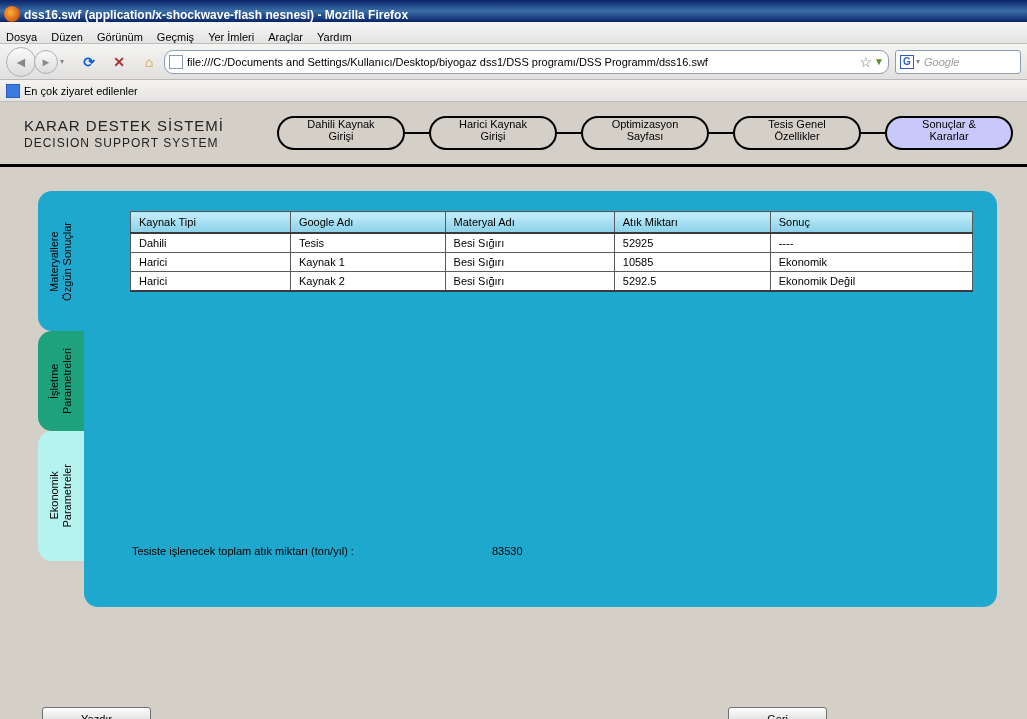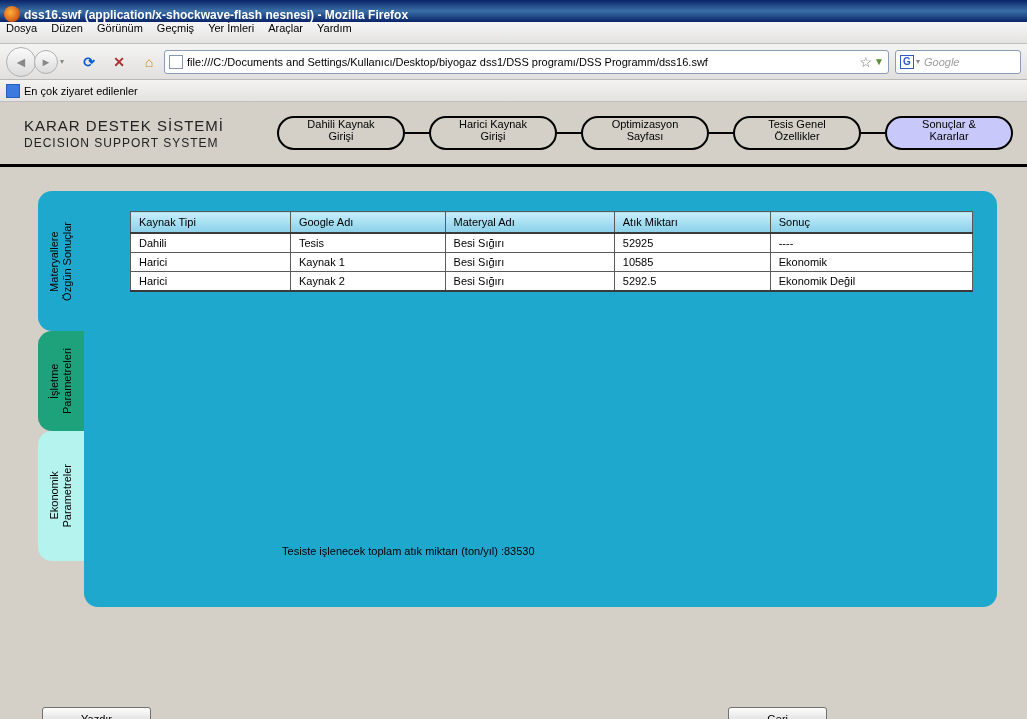--- a/index.html
+++ b/index.html
@@ -21,21 +21,21 @@
     background: radial-gradient(circle at 40% 40%, #ffb13d 0%, #d9651a 60%, #8a2d00 100%);
     border-radius:50%;
     margin-right:4px;
     display:inline-block;
   }
 
   
   .menubar {
     height:22px;
     background: linear-gradient(to bottom, #f6f6f6, #e4e3e2);
-    display:flex; align-items:flex-start;
+    display:flex; align-items:flex-end;
     padding-left:6px;
     border-bottom:1px solid #bfbfbf;
   }
   .menubar span { margin-right:14px; cursor:default; } 
 
   
   .nav-toolbar {
     height:36px;
     background: linear-gradient(to bottom, #f4f4f3, #e1e0de);
     display:flex; align-items:center;
@@ -56,21 +56,21 @@
   .tb-icon { width:18px; height:18px; margin:0 6px; display:flex; align-items:center; justify-content:center; font-size:14px;}
   .reload { color:#0a5bd6; font-weight:bold; }
   .stop { color:#aa3333; font-weight:bold; }
   .home { color:#c98e00; }
 
   .url-box {
     flex:1;
     height:24px;
     border:1px solid #8a9db5;
     background:#fff;
-    border-radius:3px;
+    border-radius:9px;
     display:flex; align-items:center;
     padding:0 4px;
     margin-right:6px;
   }
   .url-box .page-icon { width:14px; height:14px; border:1px solid #8898ad; background:#fff; margin-right:4px; }
   .url-box .url-text { flex:1; white-space:nowrap; overflow:hidden; color:#000; font-size:11px;}
   .url-box .star { color:#6f6f6f; font-size:14px; margin:0 2px;}
   .url-box .chev  { color:#5b8e2f; font-size:10px;}
 
   .search-box {
@@ -171,24 +171,23 @@
   }
   table.data td {
     border:1px solid #5a5a5a;
     padding:3px 8px;
     background:#fff;
   }
   table.data tr.lastrow td { border-bottom:2px solid #3a3a3a; }
 
   .summary-line {
     position:absolute;
-    left:60px; bottom:50px;
+    left:48px; bottom:50px;
     color:#000; font-size:11px;
     display:flex;
-    text-align:right;
   }
   .summary-line .lbl { width:360px; }
   .summary-line .val { }
 
   
   .footer-btns {
     position:absolute; left:0; width:100%;
     bottom:12px; 
   }
   .winbtn {

